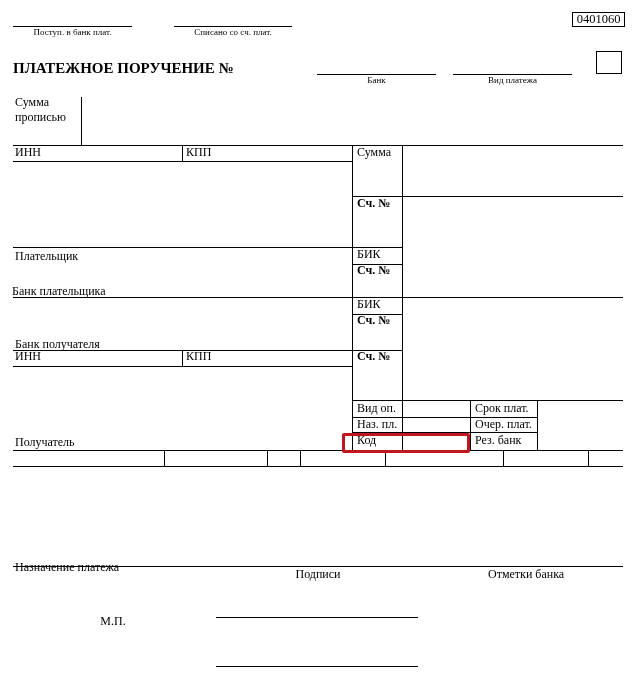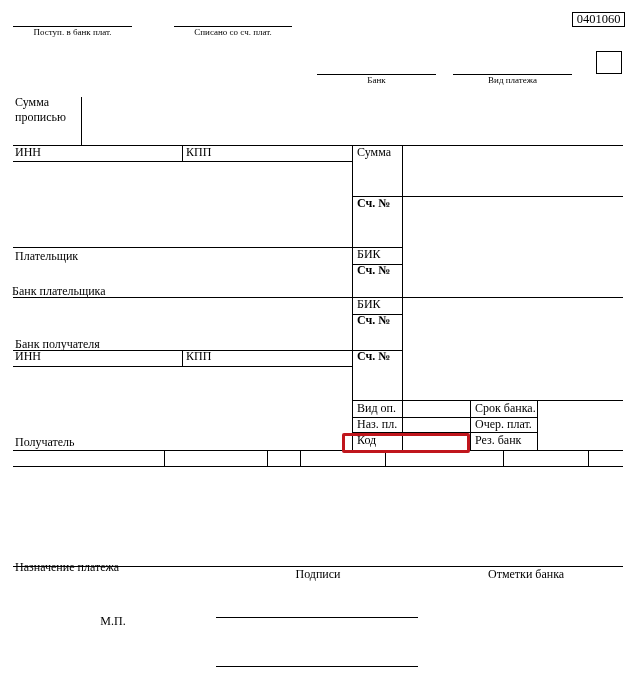--- a/index.html
+++ b/index.html
@@ -72,20 +72,21 @@
   <div class="fld" style="left:13px;top:10px;width:119px;height:16px"></div>
   <div class="hl" style="left:13px;top:26px;width:119px"></div>
   <div class="cap" style="left:13px;top:27px;width:119px">Поступ. в банк плат.</div>
 
   <div class="fld" style="left:174px;top:10px;width:118px;height:16px"></div>
   <div class="hl" style="left:174px;top:26px;width:118px"></div>
   <div class="cap" style="left:174px;top:27px;width:118px">Списано со сч. плат.</div>
 
   <div class="codebox" style="left:572px;top:12px;width:53px;height:15px">0401060</div>
 
+  <div class="title" style="left:13px;top:59px">ПЛАТЕЖНОЕ ПОРУЧЕНИЕ №</div>
   <div class="fld" style="left:230px;top:58px;width:84px;height:16px"></div>
 
   <div class="fld" style="left:317px;top:57px;width:119px;height:17px"></div>
   <div class="hl" style="left:317px;top:74px;width:119px"></div>
   <div class="cap" style="left:317px;top:75px;width:119px">Банк</div>
 
   <div class="fld" style="left:453px;top:57px;width:119px;height:17px"></div>
   <div class="hl" style="left:453px;top:74px;width:119px"></div>
   <div class="cap" style="left:453px;top:75px;width:119px">Вид платежа</div>
 
@@ -153,21 +154,21 @@
   <div class="vl" style="left:470px;top:400px;height:50px"></div>
   <div class="vl" style="left:537px;top:400px;height:50px"></div>
 
   <div class="lbl" style="left:357px;top:401px">Вид оп.</div>
   <div class="fld" style="left:404px;top:401px;width:65px;height:15px"></div>
   <div class="lbl" style="left:357px;top:417px">Наз. пл.</div>
   <div class="fld" style="left:404px;top:418px;width:65px;height:13px"></div>
   <div class="lbl" style="left:357px;top:433px">Код</div>
   <div class="fld" style="left:404px;top:433px;width:65px;height:16px"></div>
 
-  <div class="lbl" style="left:475px;top:401px">Срок банка.</div>
+  <div class="lbl" style="left:475px;top:401px">Срок плат.</div>
   <div class="fld" style="left:539px;top:401px;width:84px;height:15px"></div>
   <div class="lbl" style="left:475px;top:417px">Очер. плат.</div>
   <div class="fld" style="left:539px;top:418px;width:84px;height:13px"></div>
   <div class="lbl" style="left:475px;top:433px">Рез. банк</div>
   <div class="fld" style="left:539px;top:433px;width:84px;height:16px"></div>
 
   <div class="hl" style="left:13px;top:450px;width:610px"></div>
   <div class="hl" style="left:13px;top:466px;width:610px"></div>
   <div class="vl" style="left:164px;top:450px;height:16px"></div>
   <div class="vl" style="left:267px;top:450px;height:16px"></div>

